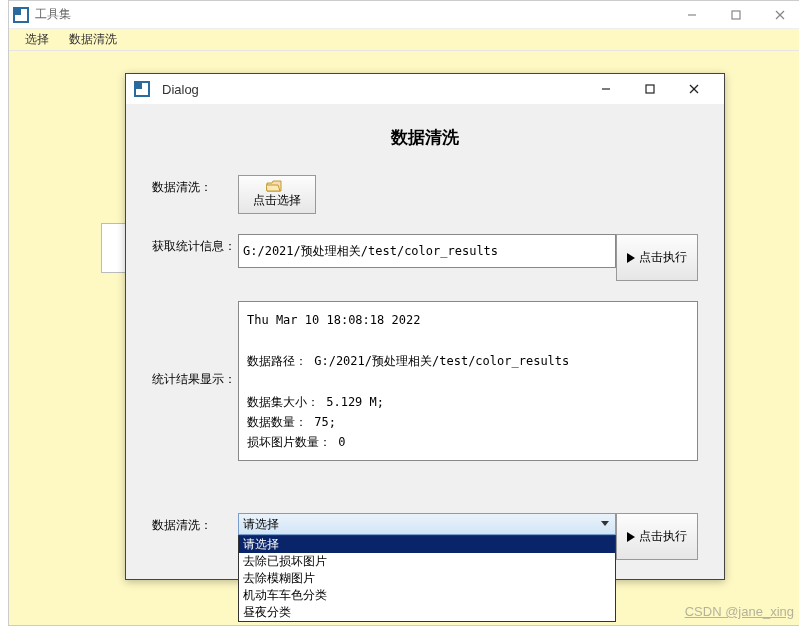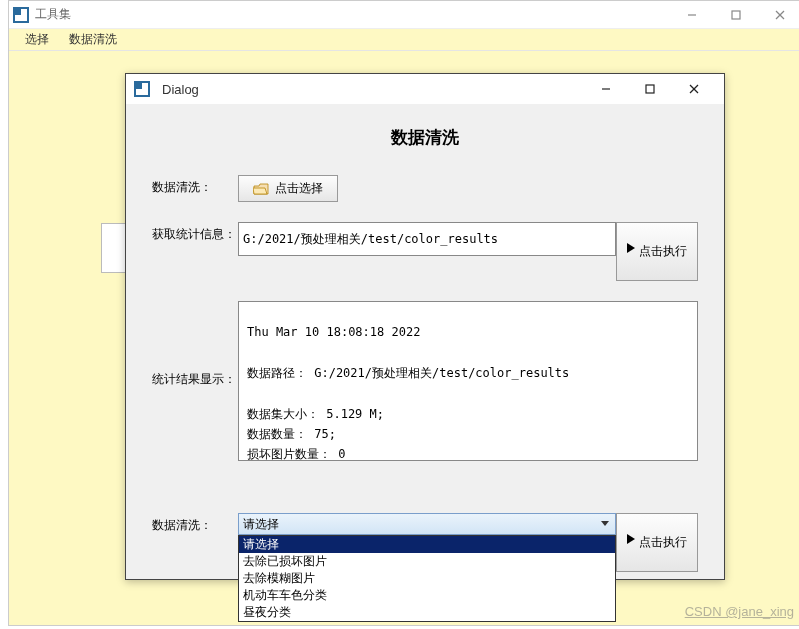--- a/index.html
+++ b/index.html
@@ -96,59 +96,61 @@
       padding-top: 4px;
     }
     .folder-btn {
       display: flex;
       align-items: center;
       padding: 4px 14px;
       background: linear-gradient(#fdfdfd, #e6e6e6);
       border: 1px solid #999;
       font-size: 12px;
       cursor: pointer;
+      flex-direction: column;
     }
     .folder-icon {
       width: 16px; height: 12px;
       margin-right: 6px;
       position: relative;
     }
     .folder-icon svg { width: 16px; height: 14px; }
     .path-input {
       flex: 1;
       height: 22px;
       border: 1px solid #888;
       background: #fff;
       padding: 16px 4px;
       font-family: "SimSun", monospace;
       font-size: 12px;
     }
     .exec-btn {
       margin-left: 0;
-      padding: 20px 10px;
+      padding: 14px 10px;
       background: linear-gradient(#fdfdfd, #e6e6e6);
       border: 1px solid #999;
       font-size: 12px;
       cursor: pointer;
       display: flex;
+      align-items: center;
     }
     .exec-btn .play {
       display: inline-block;
       width: 0; height: 0;
       border-left: 8px solid #000;
       border-top: 5px solid transparent;
       border-bottom: 5px solid transparent;
       margin-right: 4px;
     }
     .result-box {
       flex: 1;
       height: 160px;
       border: 1px solid #888;
       background: #fff;
-      padding: 20px 8px;
+      padding: 8px 8px;
       font-family: "SimSun", monospace;
       font-size: 12px;
       line-height: 1.7;
       white-space: pre-wrap;
       color: #000;
     }
     .hidden-box-behind {
       position: absolute;
       top: 222px; left: 92px;
       width: 30px; height: 50px;

